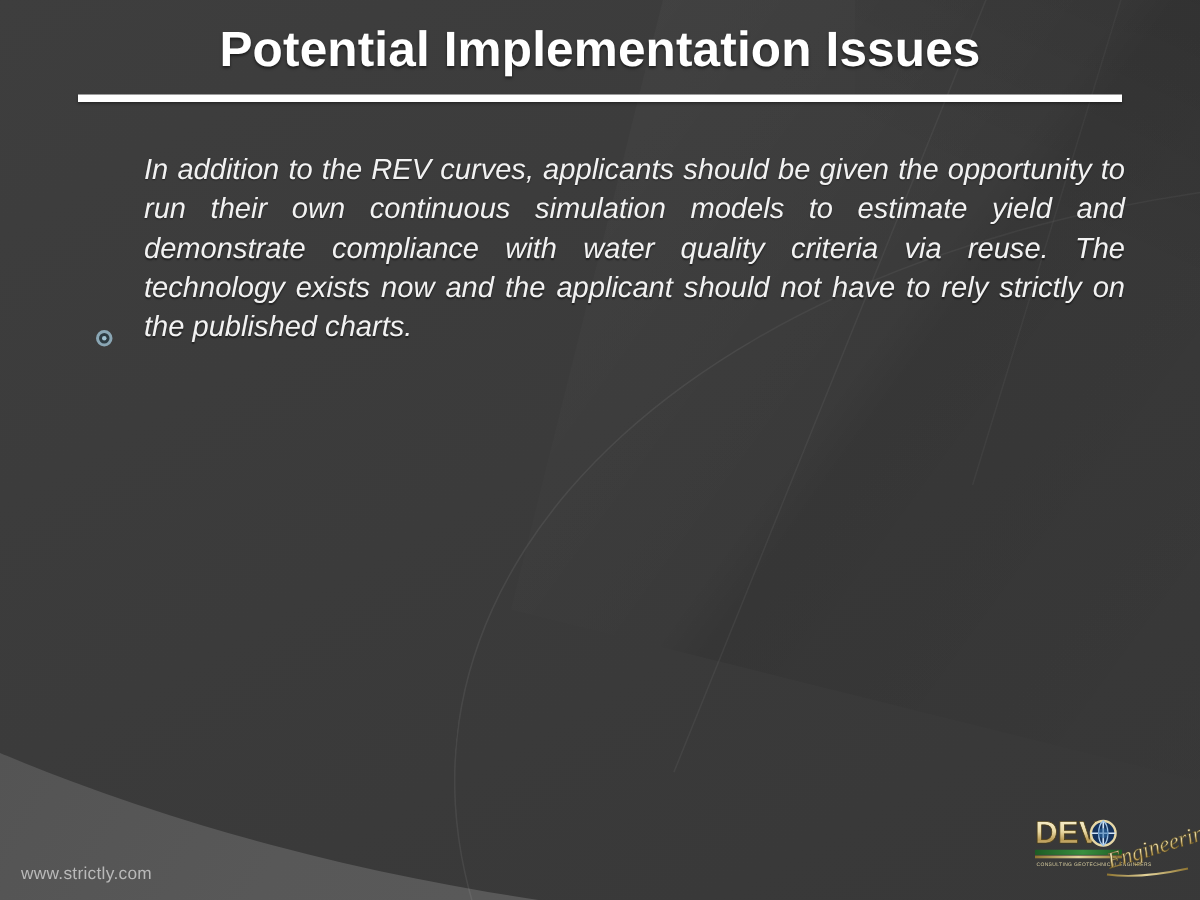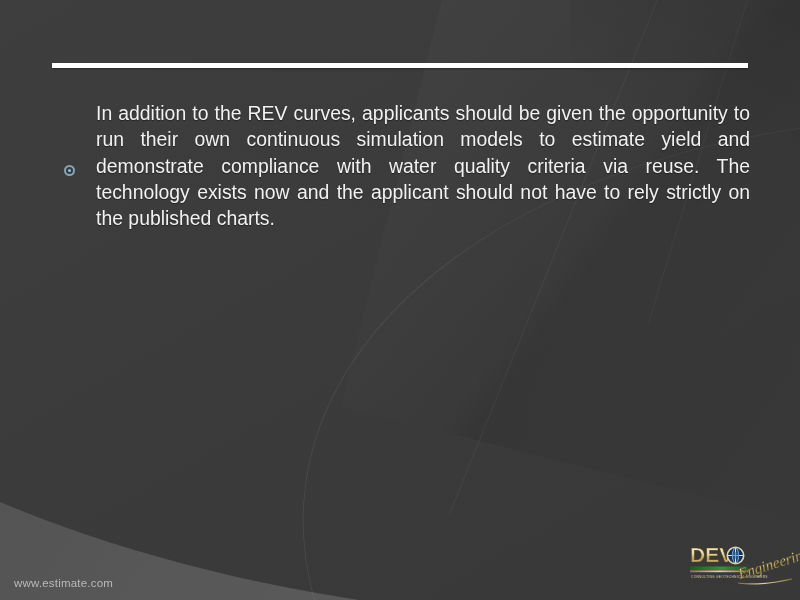--- a/index.html
+++ b/index.html
@@ -128,21 +128,22 @@
     box-shadow: 0 1px 2px rgba(0,0,0,0.4);
   }
 
   
   .body-block {
     position: absolute;
     left: 64px;
     top: 100px;
     width: 686px;
     display: flex;
-    align-items: center;
+    align-items: flex-end;
+    font-style: italic;
   }
   .bullet {
     flex: 0 0 auto;
     width: 11px;
     height: 11px;
     margin-top: 9px;
     margin-right: 21px;
     border-radius: 50%;
     background: #2d3b42;
     border: 2px solid #8aa6b4;
@@ -199,28 +200,29 @@
   <div class="bg-lower-wrap">
     <div class="bg-lower" style="clip-path:none;"></div>
     <div class="bg-dark-cap"></div>
     <div class="bg-curve-2"></div>
   </div>
   <div class="bg-diag"></div>
   <div class="bg-diag-line"></div>
   <div class="bg-diag-line2"></div>
   <div class="bg-corner-dark"></div>
 
+  <div class="title">Potential Implementation Issues</div>
   <div class="title-rule"></div>
 
   <div class="body-block">
     <span class="bullet"></span>
     <div class="body-text">In addition to the REV curves, applicants should be given the opportunity to run their own continuous simulation models to estimate yield and demonstrate compliance with water quality criteria via reuse. The technology exists now and the applicant should not have to rely strictly on the published charts.</div>
   </div>
 
-  <div class="footer-url">www.estimate.com</div>
+  <div class="footer-url">www.strictly.com</div>
 
   <div class="logo">
     <svg viewBox="0 0 116 52" width="116" height="52" xmlns="http://www.w3.org/2000/svg" aria-hidden="true">
       <defs>
         <linearGradient id="goldGrad" x1="0" y1="0" x2="0" y2="1">
           <stop offset="0%" stop-color="#fdf6da"></stop>
           <stop offset="45%" stop-color="#e9d9a4"></stop>
           <stop offset="70%" stop-color="#b99a54"></stop>
           <stop offset="100%" stop-color="#f3e9c4"></stop>
         </linearGradient>

